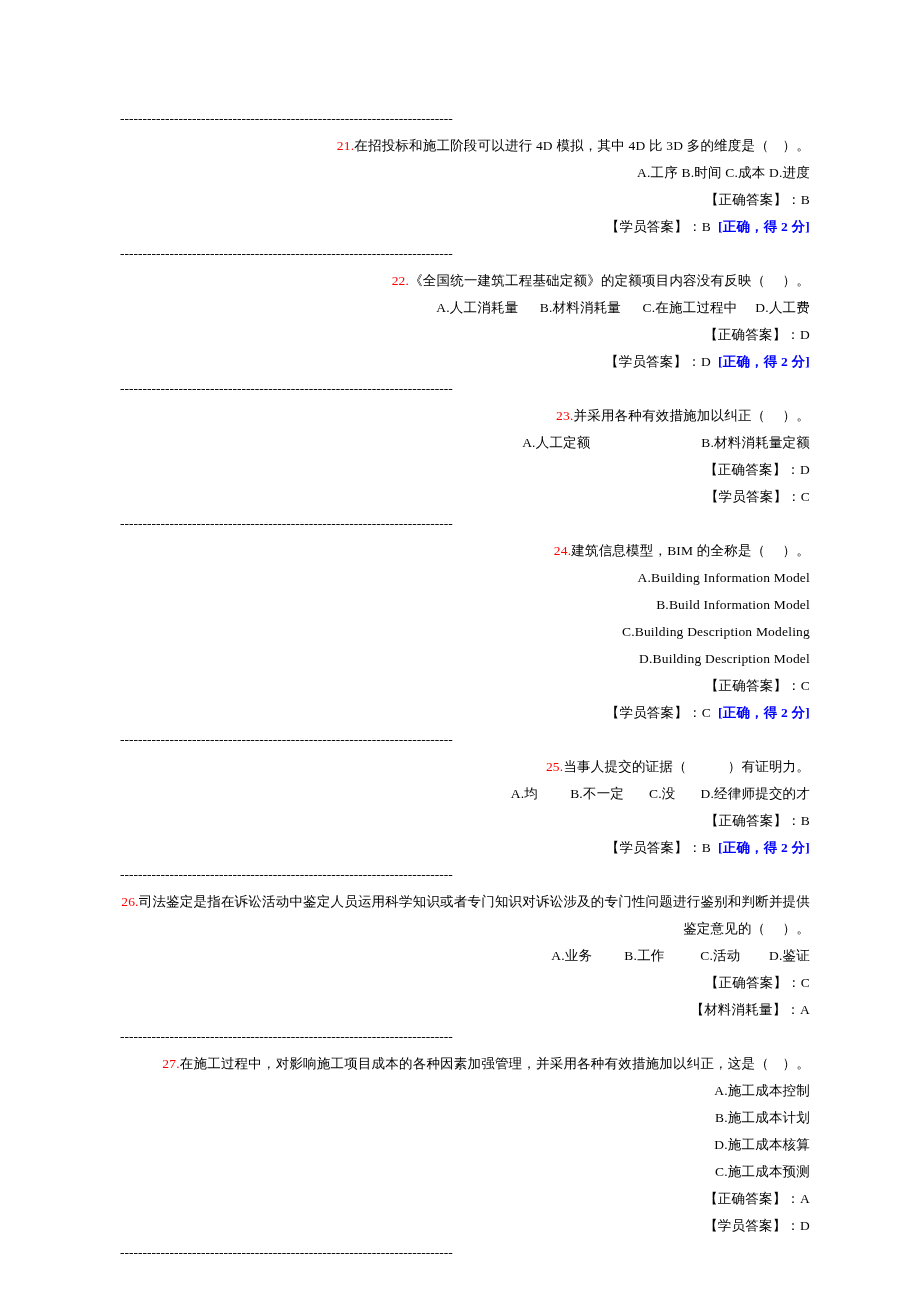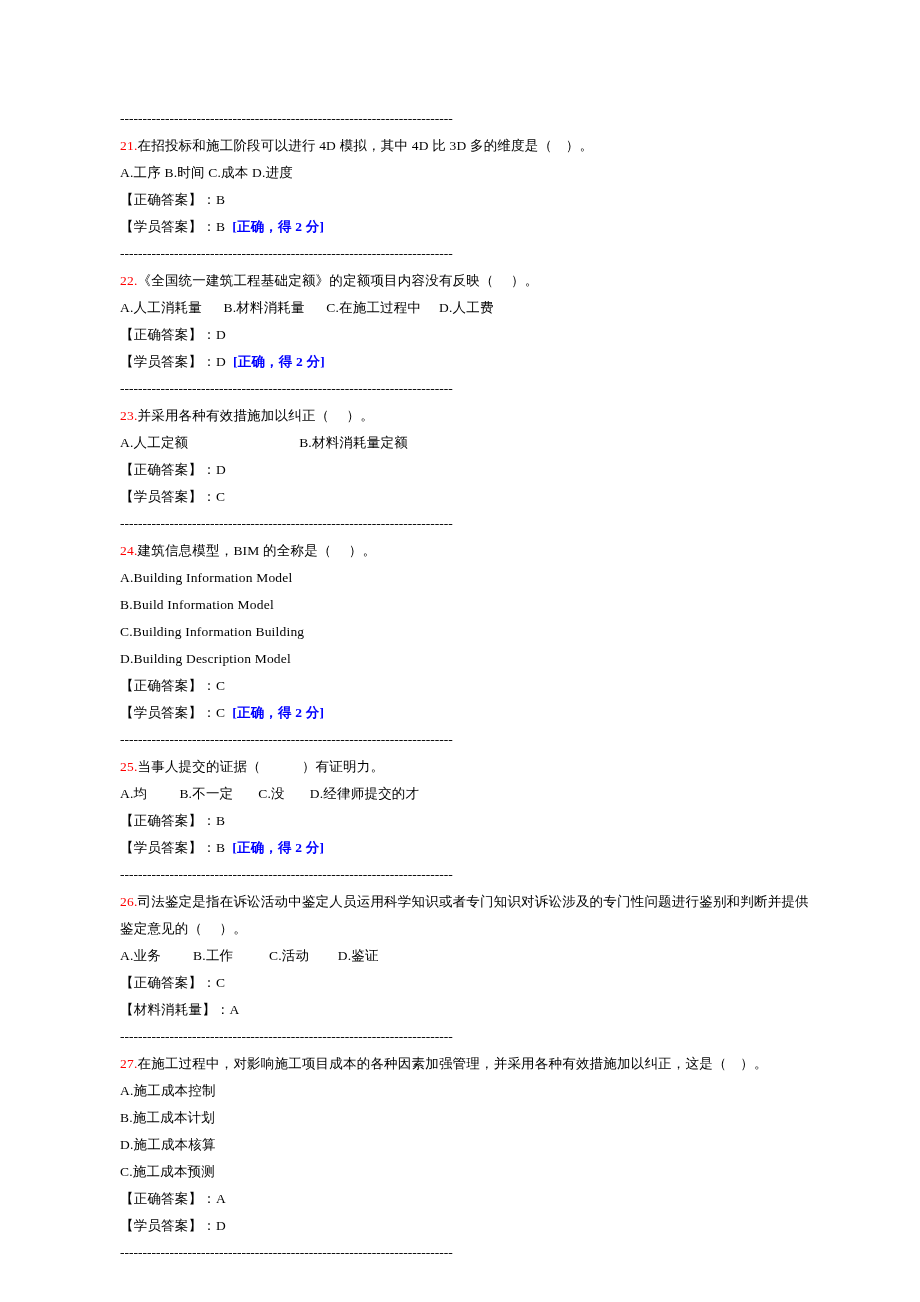--- a/index.html
+++ b/index.html
@@ -17,21 +17,21 @@
     letter-spacing: 0.2px;
   }
   .qnum { color: #ff0000; }
   .feedback { color: #0000ff; font-weight: bold; }
   .sep {
     color: #000;
     letter-spacing: 0;
     white-space: nowrap;
     overflow: hidden;
   }
-  .row { white-space: pre-wrap; }
+  .row { white-space: pre-wrap; text-align: right; }
 </style>
 </head>
 <body>
 
 <div class="page">
 
   <div class="sep">--------------------------------------------------------------------------</div>
 
   <div class="row"><span class="qnum">21.</span><span>在招投标和施工阶段可以进行 4D 模拟，其中 4D 比 3D 多的维度是（　）。</span></div>
   <div class="row">A.工序 B.时间 C.成本 D.进度</div>
@@ -47,21 +47,21 @@
 
   <div class="row"><span class="qnum">23.</span><span>并采用各种有效措施加以纠正（　 ）。</span></div>
   <div class="row">A.人工定额                               B.材料消耗量定额</div>
   <div class="row">【正确答案】：D</div>
   <div class="row">【学员答案】：C</div>
   <div class="sep">--------------------------------------------------------------------------</div>
 
   <div class="row"><span class="qnum">24.</span><span>建筑信息模型，BIM 的全称是（　 ）。</span></div>
   <div class="row">A.Building Information Model</div>
   <div class="row">B.Build Information Model</div>
-  <div class="row">C.Building Information Building</div>
+  <div class="row">C.Building Description Modeling</div>
   <div class="row">D.Building Description Model</div>
   <div class="row">【正确答案】：C</div>
   <div class="row"><span>【学员答案】：C  </span><span class="feedback">[正确，得 2 分]</span></div>
   <div class="sep">--------------------------------------------------------------------------</div>
 
   <div class="row"><span class="qnum">25.</span><span>当事人提交的证据（　　　）有证明力。</span></div>
   <div class="row">A.均         B.不一定       C.没       D.经律师提交的才</div>
   <div class="row">【正确答案】：B</div>
   <div class="row"><span>【学员答案】：B  </span><span class="feedback">[正确，得 2 分]</span></div>
   <div class="sep">--------------------------------------------------------------------------</div>

